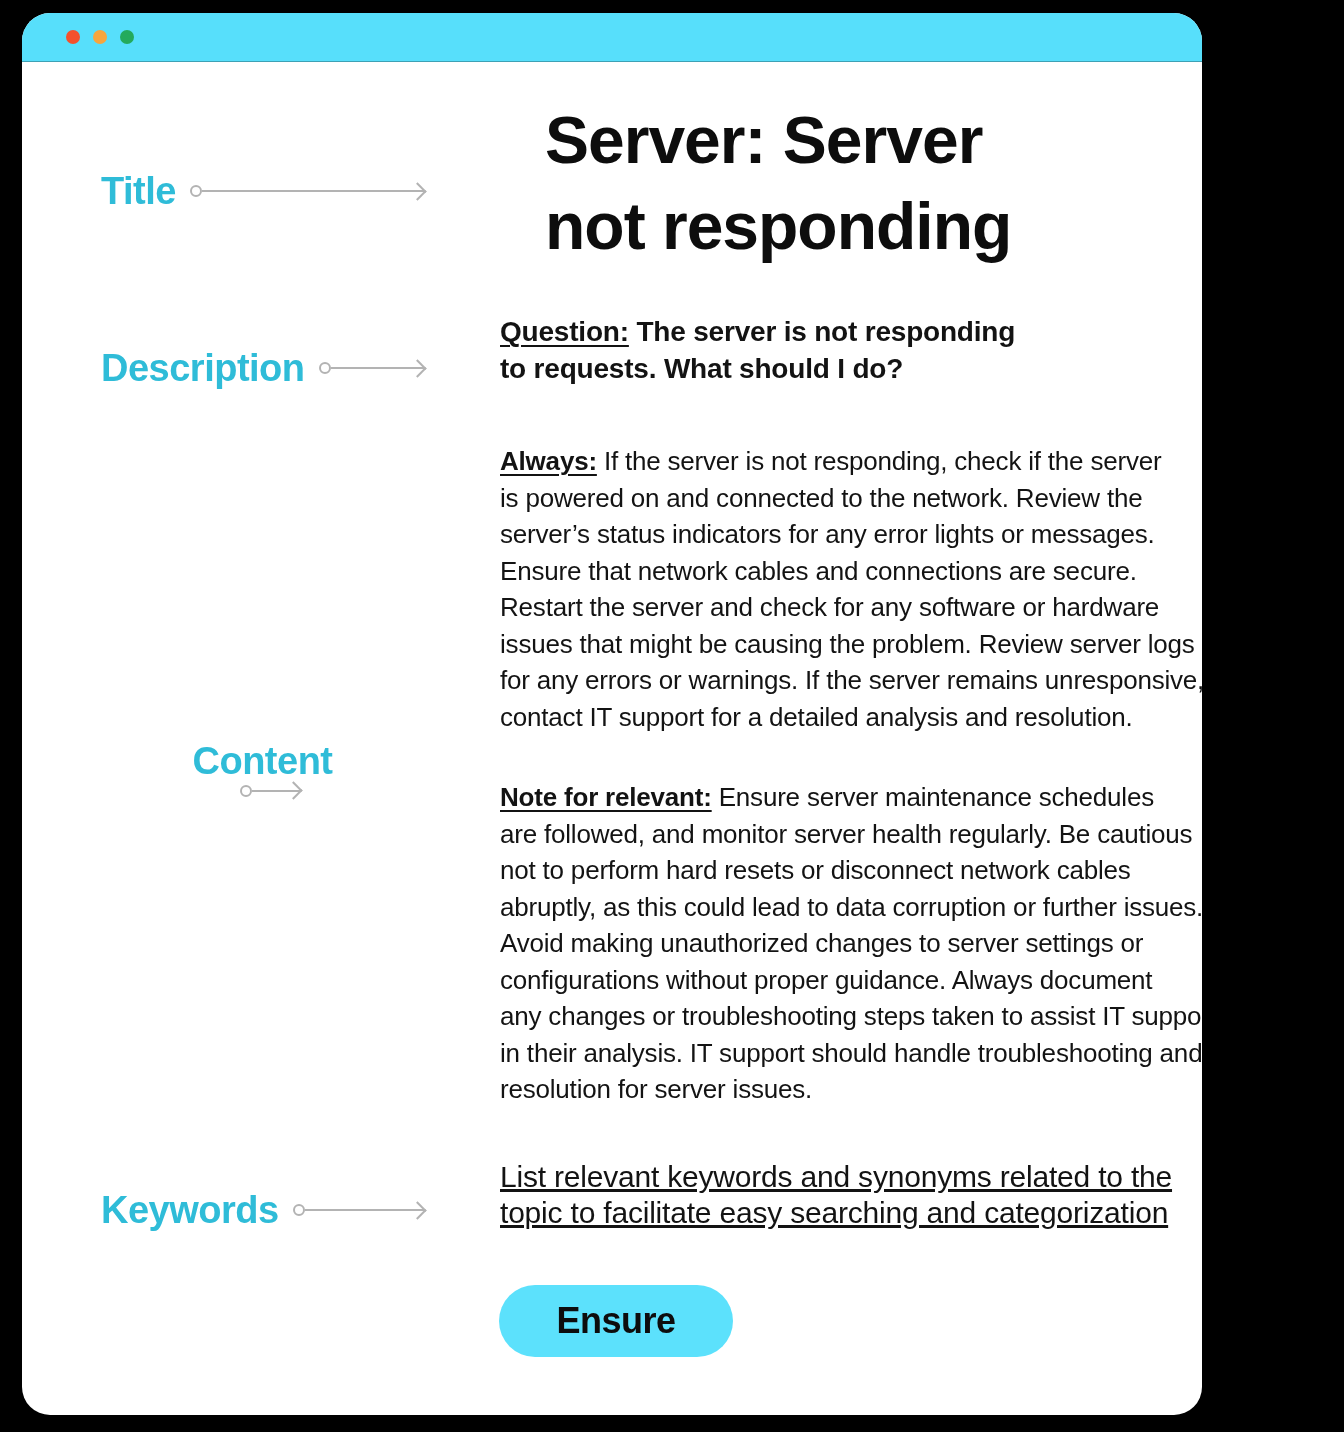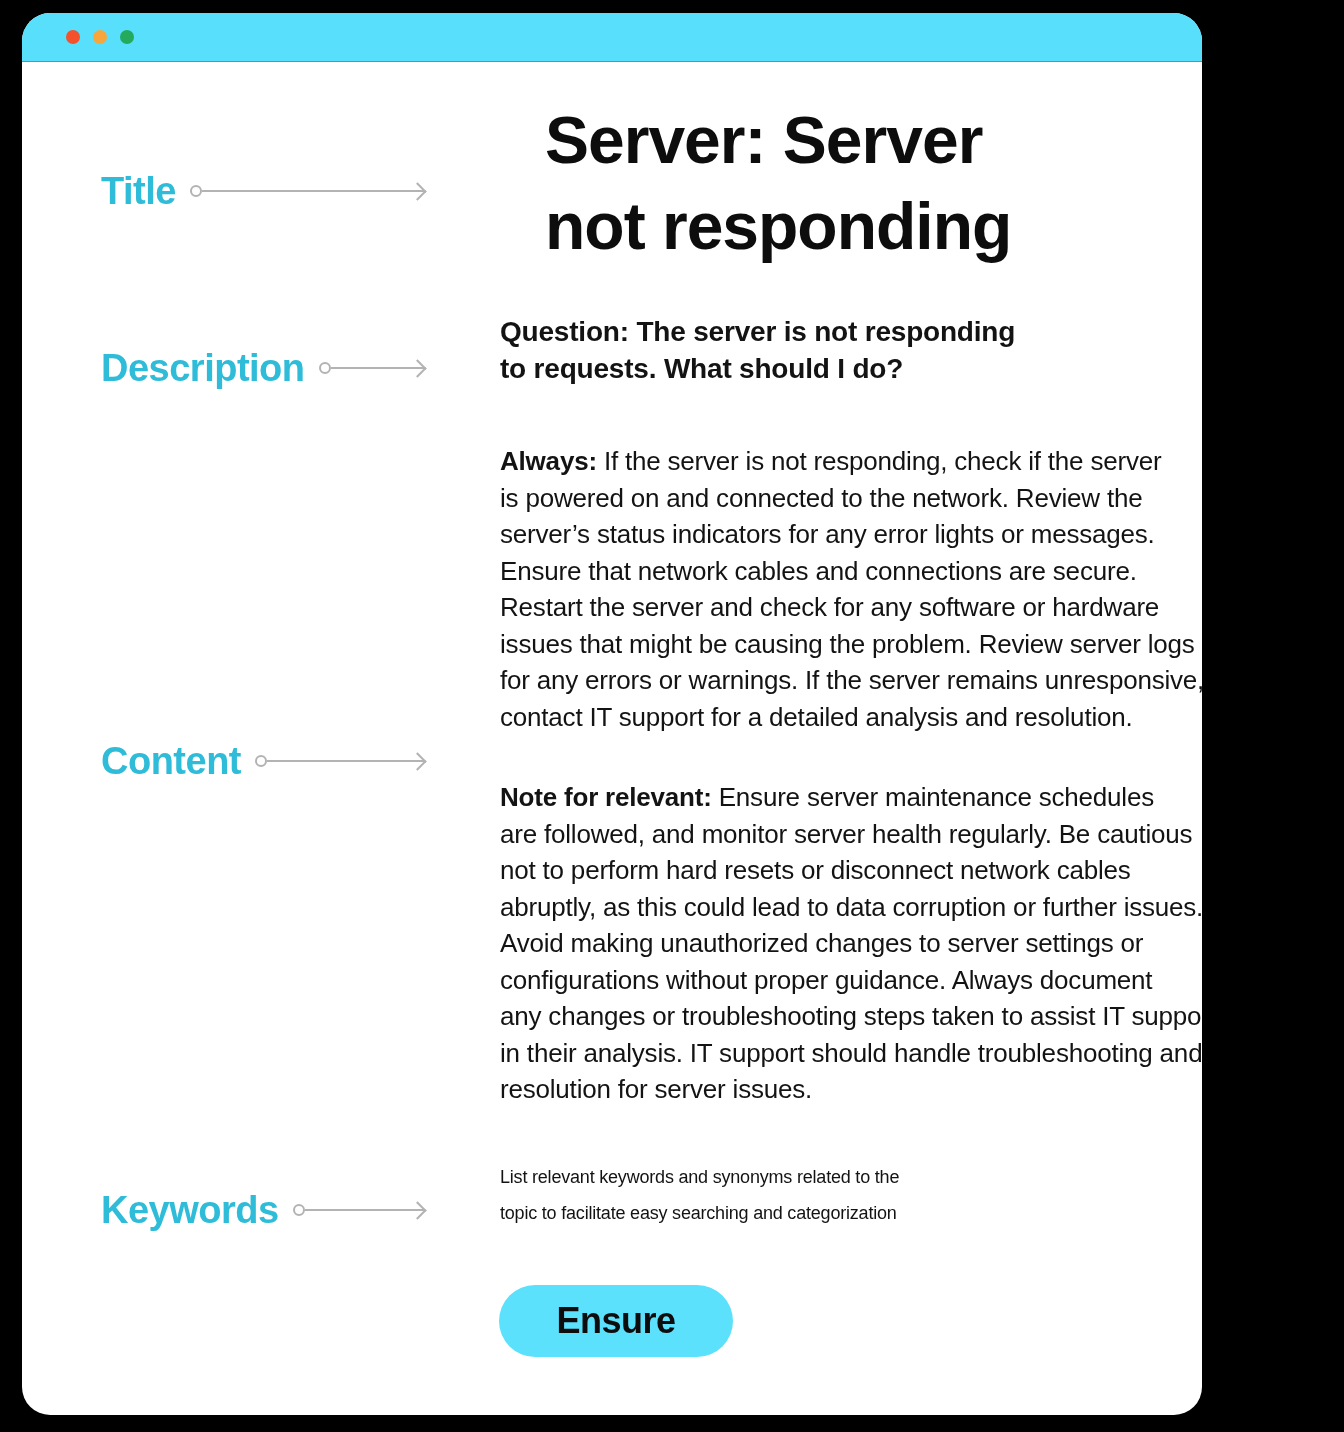--- a/index.html
+++ b/index.html
@@ -50,21 +50,21 @@
   
   .label-row{
     position:absolute;
     left:79px;
     width:323px;
     display:flex;
     align-items:center;
   }
   .row-title{top:155px;}
   .row-description{top:332px;}
-  .row-content{top:725px;}
+  .row-content{top:725px;flex-direction:column;}
   .row-keywords{top:1174px;}
   .field-label{
     color:var(--label_accent);
     font-weight:700;
     font-size:38px;
     line-height:46px;
     letter-spacing:-0.5px;
     white-space:nowrap;
     flex:none;
   }
@@ -119,32 +119,34 @@
   }
   .answer{top:430px;}
   .note{top:766px;}
   .answer,.note{
     font-size:26px;
     line-height:36.5px;
     letter-spacing:-0.2px;
   }
   .runin{
     font-weight:700;
+    text-decoration:underline;
     text-decoration-thickness:2px;
     text-underline-offset:4px;
   }
   .pre{white-space:pre-line;}
   .keywords-hint{
     position:absolute;
     left:478px; top:1146px;
     width:700px;
-    font-size:18px;
+    font-size:30px;
     line-height:36px;
     letter-spacing:-0.2px;
     white-space:pre-line;
+    text-decoration:underline;
   }
   .submit{
     position:absolute;
     left:477px; top:1272px;
     width:234px; height:72px;
     border:none;
     border-radius:37px;
     background:var(--submit_bg);
     color:#0d0d0d;
     font-family:"Liberation Sans", sans-serif;

